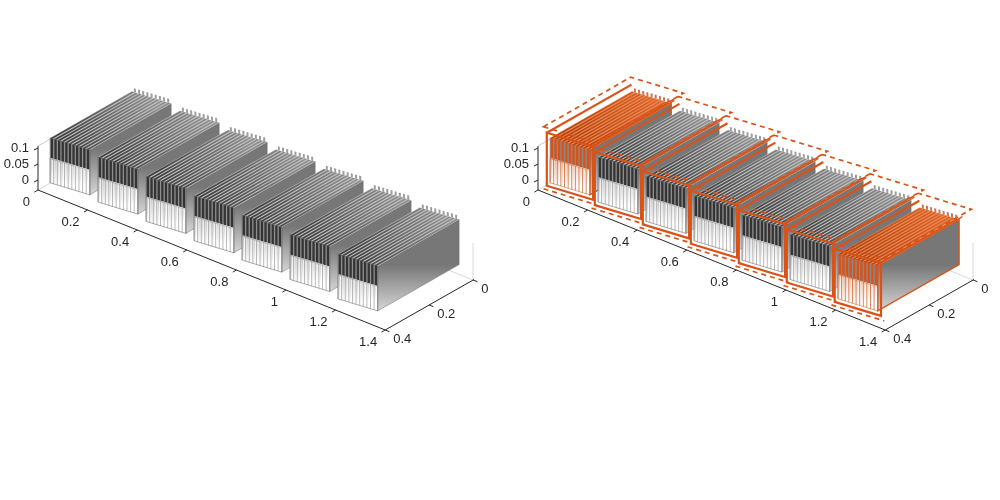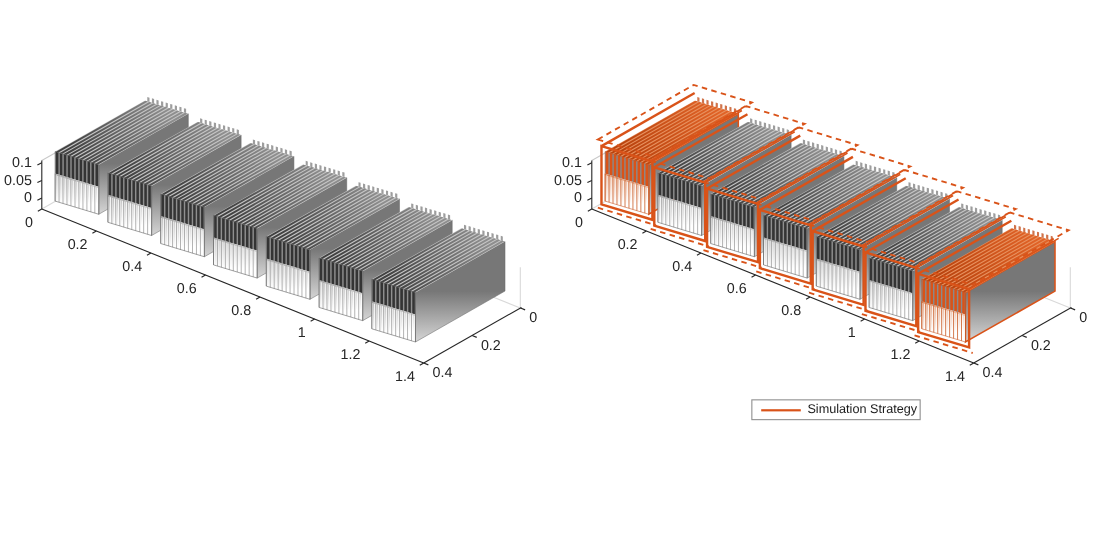--- a/index.html
+++ b/index.html
@@ -1320,17 +1320,13 @@
         <line x1="885.2" y1="330.0" x2="889.4" y2="331.7" stroke="#262626" stroke-width="1"></line>
         <text x="893.2" y="343.0" text-anchor="start">0.4</text>
         <line x1="538.0" y1="180.0" x2="534.0" y2="182.0" stroke="#262626" stroke-width="1"></line>
         <text x="529" y="184.0" text-anchor="end">0</text>
         <line x1="538.0" y1="164.0" x2="534.0" y2="166.0" stroke="#262626" stroke-width="1"></line>
         <text x="529" y="168.0" text-anchor="end">0.05</text>
         <line x1="538.0" y1="148.0" x2="534.0" y2="150.0" stroke="#262626" stroke-width="1"></line>
         <text x="529" y="152.0" text-anchor="end">0.1</text>
       </g>
     </svg>
-  <div class="legend">
-    <span class="legend-line" style="border-top-color: rgb(217, 83, 25);"></span>
-    <span class="legend-text">Simulation Strategy</span>
-  </div>
 </div>
 
 </body></html>

